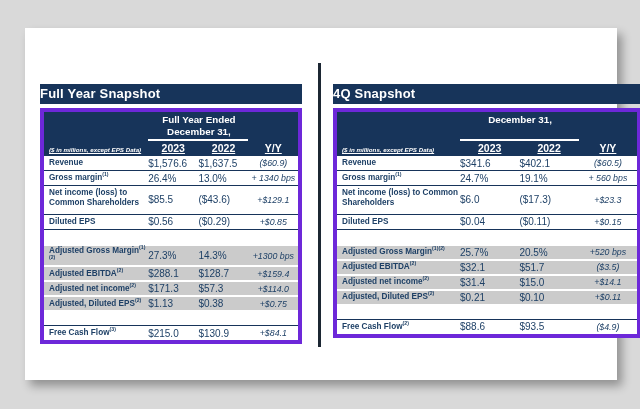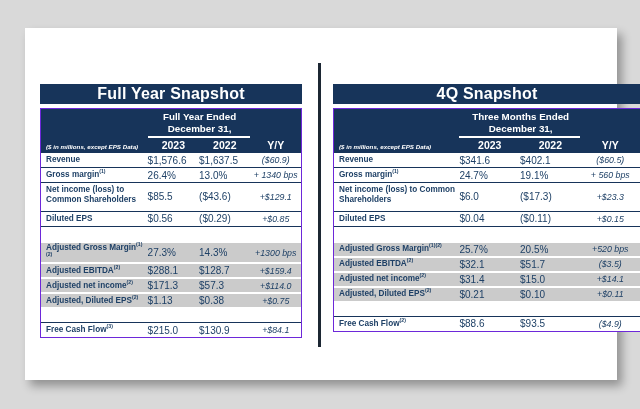--- a/index.html
+++ b/index.html
@@ -15,31 +15,31 @@
   }
   .divider{
     position:absolute;left:293px;top:35px;width:3px;height:284px;
     background:#1c2733;
   }
   .tgroup{position:absolute;top:56px;width:262px;}
   #left-group{left:15px;}
   #right-group{left:308px;width:308px;}
   .titlebar{
     height:20px;background:#17345a;color:#fff;font-weight:bold;
-    font-size:16px;line-height:20px;text-align:center;letter-spacing:0.2px;
+    font-size:13px;line-height:20px;letter-spacing:0.2px;
     margin-bottom:4px;
   }
-  .tbl{border:1px solid #6d28d9;}
+  .tbl{border:4px solid #6d28d9;}
   .band{background:#17345a;color:#fff;height:44px;position:relative;}
   .period{
     position:absolute;left:41%;width:40%;top:2px;text-align:center;
     font-weight:bold;font-size:9.8px;line-height:1.2;
   }
   .bandline{position:absolute;left:41%;width:39.5%;top:27px;height:1.5px;background:#ffffff;}
-  .bandcols{position:absolute;left:0;right:0;bottom:1px;display:flex;align-items:flex-end;}
+  .bandcols{position:absolute;left:0;right:0;bottom:1px;display:flex;align-items:flex-end;text-decoration:underline;}
   .note{
     width:41%;box-sizing:border-box;padding:0 0 2px 5px;
     font-size:6.2px;font-weight:bold;font-style:italic;white-space:nowrap;
   }
   .ch{width:19.8%;text-align:center;font-weight:bold;font-size:10.5px;padding-bottom:1px;}
   .ch.yy{width:19.4%;}
   .rows{background:#ffffff;}
   .row{display:flex;align-items:center;color:#1e4066;}
   .row.line{border-bottom:1px solid #17345a;min-height:14px;}
   .row.tall{min-height:25px;}
@@ -138,21 +138,20 @@
     </div>
   </section>
 
   <div class="divider"></div>
 
   <section class="tgroup" id="right-group">
     <div class="titlebar">4Q Snapshot</div>
     <div class="tbl">
       <div class="band">
         <div class="period">
-          <div>Three Months Ended</div>
           <div>December 31,</div>
         </div>
         <div class="bandline"></div>
         <div class="bandcols">
           <div class="note">($ in millions, except EPS Data)</div>
           <div class="ch">2023</div>
           <div class="ch">2022</div>
           <div class="ch yy">Y/Y</div>
         </div>
       </div>

